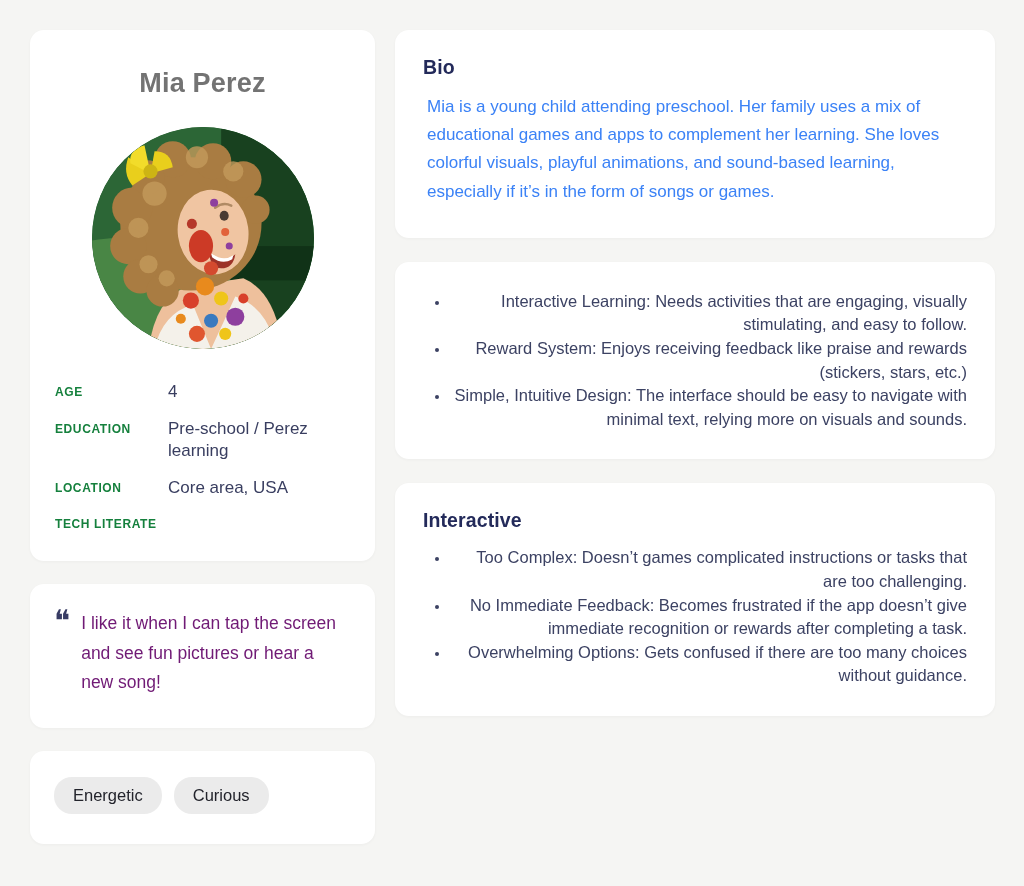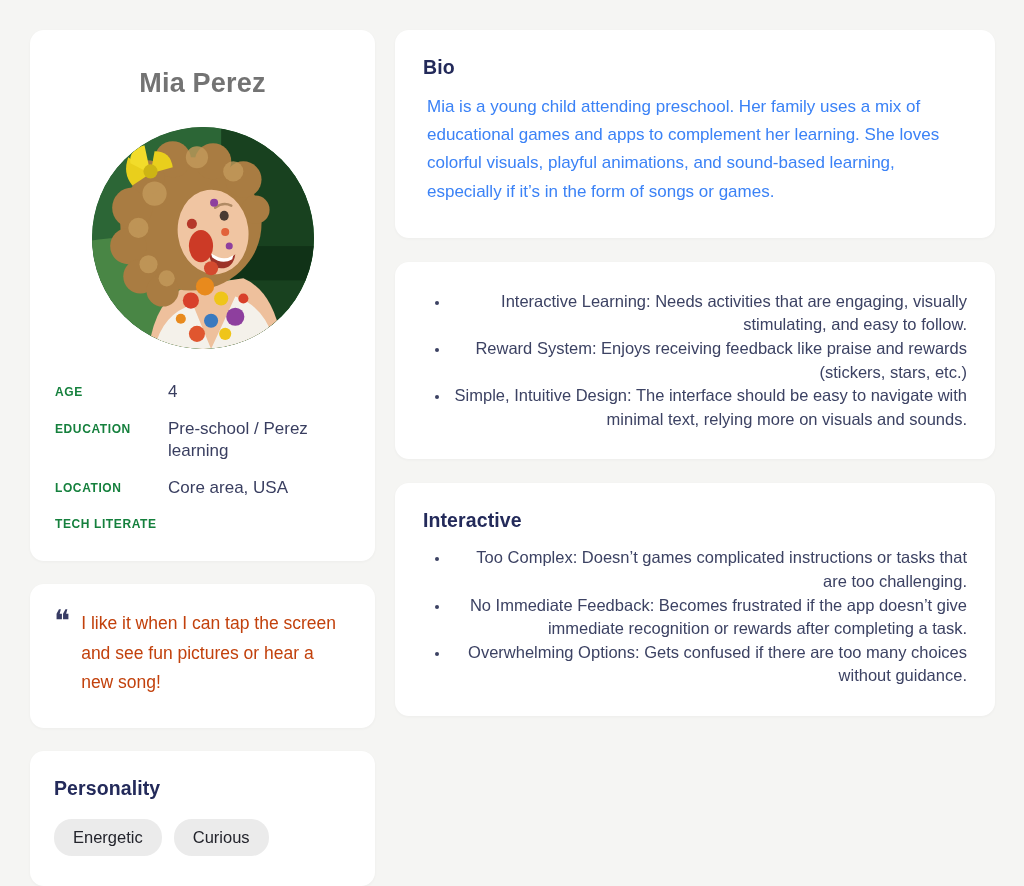--- a/index.html
+++ b/index.html
@@ -37,21 +37,21 @@
     letter-spacing:.05em; padding-top:4px; text-transform:uppercase;
   }
   .attr-value { font-size:17px; color:#393e60; line-height:1.33; }
 
   
   .quote-card { padding:25px 26px 30px 24px; display:flex; gap:11px; }
   .quote-mark {
     font-size:30px; line-height:1; color:#383c64; flex-shrink:0;
     margin-top:-3px; font-family:"DejaVu Sans", sans-serif;
   }
-  .quote-text { font-size:17.5px; line-height:1.68; color:#c2410c; }
+  .quote-text { font-size:17.5px; line-height:1.68; color:#701a75; }
 
   
   .personality-card { padding:26px 24px 30px; }
   .section-title {
     font-size:19.5px; font-weight:700; color:#232a5a; margin:0 0 14px;
     letter-spacing:.1px;
   }
   .personality-card .section-title { margin-bottom:19px; }
   .tags { display:flex; gap:12px; }
   .tag {
@@ -171,21 +171,20 @@
         </div>
       </div>
     </div>
 
     <div class="card quote-card">
       <span class="quote-mark">❝</span>
       <div class="quote-text">I like it when I can tap the screen and see fun pictures or hear a new song!</div>
     </div>
 
     <div class="card personality-card">
-      <h2 class="section-title">Personality</h2>
       <div class="tags">
         <button class="tag">Energetic</button>
         <button class="tag">Curious</button>
       </div>
     </div>
 
   </div>
 
   <div class="col-right">
 

